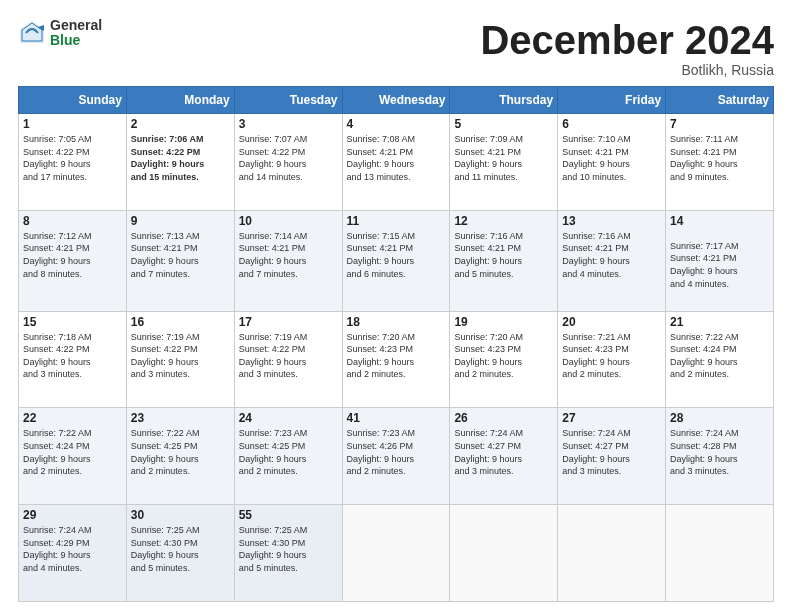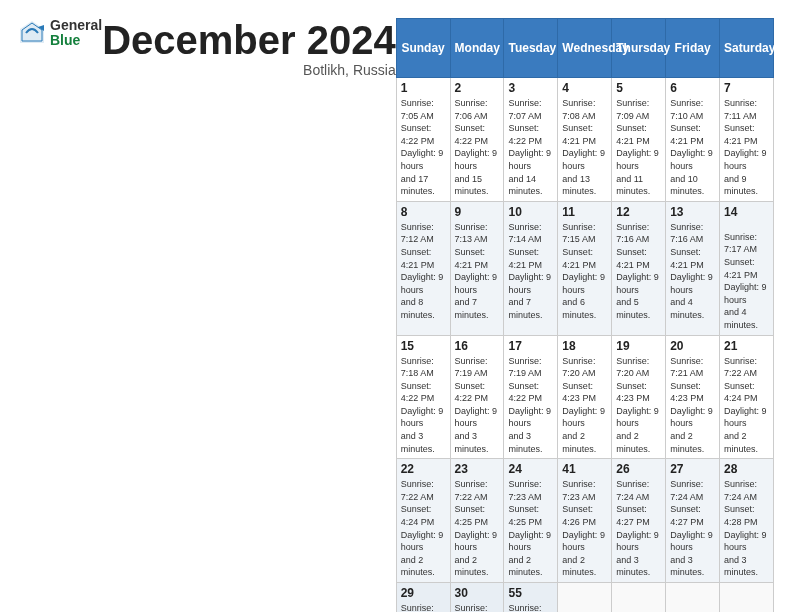--- a/index.html
+++ b/index.html
@@ -8,21 +8,21 @@
       background: #fff;
       width: 792px;
       height: 612px;
       overflow: hidden;
     }
     .page {
       width: 792px;
       height: 612px;
       padding: 18px 18px 10px 18px;
       display: flex;
-      flex-direction: row;
+      flex-direction: column;
     }
     .header {
       display: flex;
       justify-content: space-between;
       align-items: flex-start;
       margin-bottom: 8px;
     }
     .logo {
       display: flex;
       align-items: center;
@@ -59,22 +59,22 @@
       flex: 1;
       border-collapse: collapse;
       width: 100%;
       table-layout: fixed;
     }
     .calendar th {
       background: #3a7bbf;
       color: #fff;
       font-size: 12px;
       font-weight: bold;
-      padding: 22px 4px;
-      text-align: center;
+      padding: 6px 4px;
+      text-align: right;
       border: 1px solid #2e6aa8;
     }
     .calendar td {
       border: 1px solid #ccc;
       vertical-align: top;
       padding: 3px 4px;
       font-size: 9.5px;
       color: #333;
       background: #fff;
       height: 80px;
@@ -141,21 +141,21 @@
     <tr>
           <td>
             <span class="day-num">1</span>
             <div class="day-info" style="white-space: pre-line;">Sunrise: 7:05 AM
 Sunset: 4:22 PM
 Daylight: 9 hours
 and 17 minutes.</div>
           </td>
           <td>
             <span class="day-num">2</span>
-            <div class="day-info" style="white-space: pre-line;">Sunrise: 7:06 AM
+            <div class="day-info" style="white-space: pre-line; font-weight: bold;">Sunrise: 7:06 AM
 Sunset: 4:22 PM
 Daylight: 9 hours
 and 15 minutes.</div>
           </td>
           <td>
             <span class="day-num">3</span>
             <div class="day-info" style="white-space: pre-line;">Sunrise: 7:07 AM
 Sunset: 4:22 PM
 Daylight: 9 hours
 and 14 minutes.</div>

